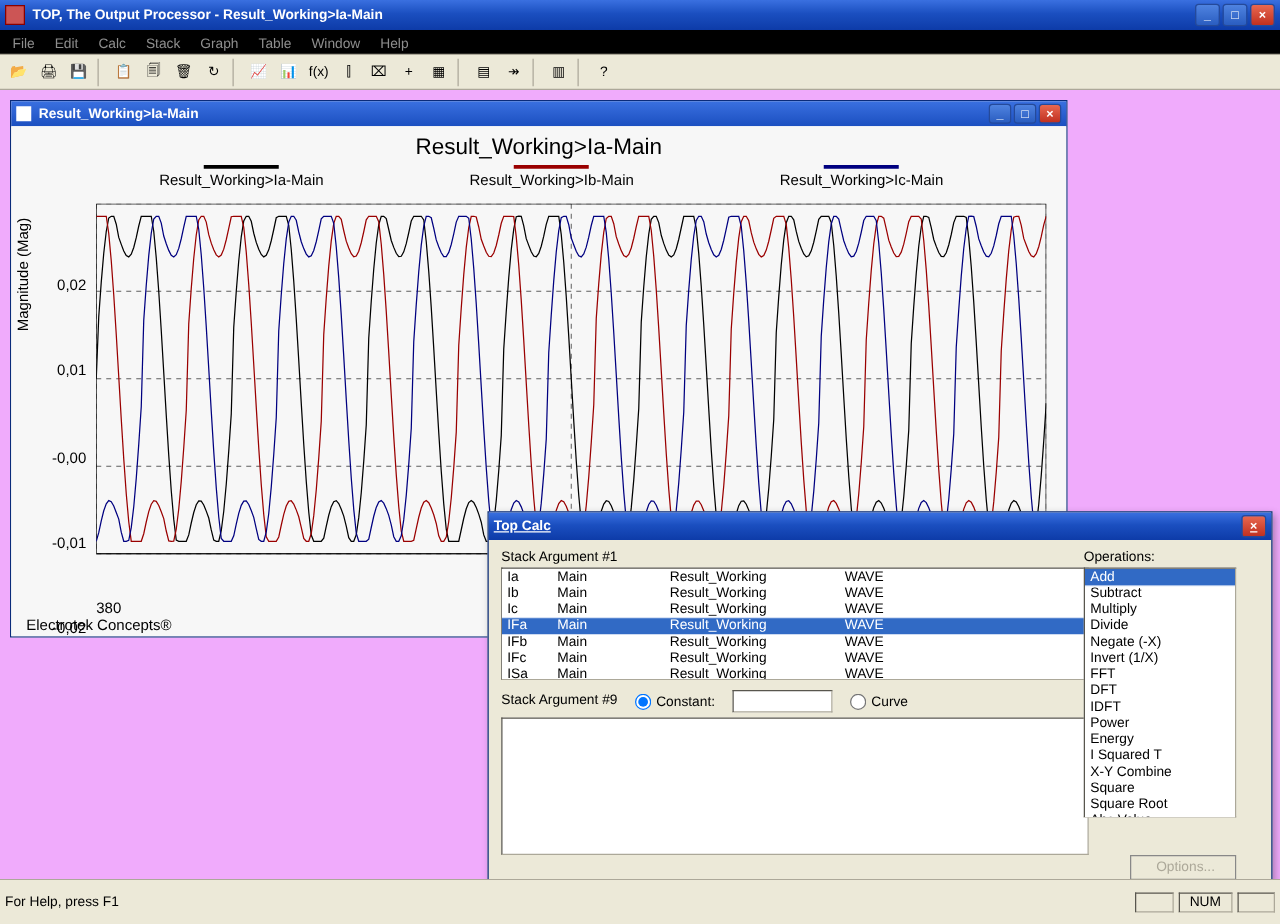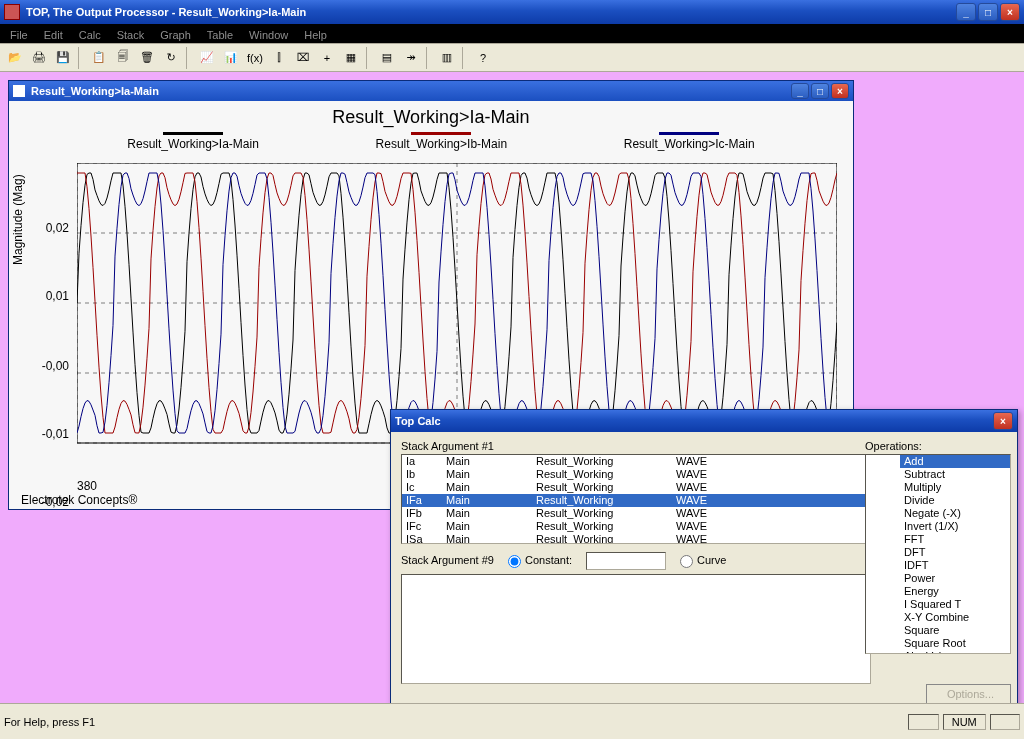--- a/index.html
+++ b/index.html
@@ -80,40 +80,39 @@
 .ytick { position: absolute; left: 18px; font-size: 12px; text-align: right; width: 42px; }
 .xtick { position: absolute; bottom: 16px; font-size: 12px; }
 .footer-brand { position: absolute; bottom: 2px; left: 12px; font-size: 12px; }
 .plot-svg { position: absolute; left: 68px; top: 62px; }
 
 .dialog {
   position: absolute; left: 390px; top: 337px; width: 628px; height: 380px;
   border: 1px solid #0a2b7a; background: #ece9d8;
   box-shadow: 2px 2px 6px rgba(0,0,0,.3);
 }
-.dialog .titlebar { height: 22px; }
+.dialog .titlebar { height: 22px; text-decoration: underline; }
 .dlg-body { padding: 8px 10px; height: calc(100% - 22px); position: relative; }
 .grp-label { font-size: 11px; margin-bottom: 2px; }
 .listbox {
   border: 1px inset #aca899; background: #fff; height: 90px; width: 470px;
   overflow-y: scroll; font-size: 11px;
 }
 .listbox-row { display: flex; padding: 0 4px; line-height: 13px; cursor: default; }
 .listbox-row.selected { background: #316ac5; color: #fff; }
 .lb-c1 { width: 40px; }
 .lb-c2 { width: 90px; }
 .lb-c3 { width: 140px; }
 .lb-c4 { width: 80px; }
 .ops-box {
-  position: absolute; top: 8px; right: 6px; width: 146px;
+  position: absolute; top: 8px; right: 28px; width: 122px;
 }
 .ops-list {
   border: 1px inset #aca899; background: #fff; height: 200px; overflow-y: scroll;
   font-size: 11px;
-  padding-left: 34px;
 }
 .ops-list div { padding: 0 4px; line-height: 13px; cursor: default; }
 .ops-list div.selected { background: #316ac5; color: #fff; }
 .arg2-row { margin-top: 8px; display: flex; align-items: center; gap: 14px; }
 .white-area {
   border: 1px inset #aca899; background: #fff; width: 470px; height: 110px; margin-top: 4px;
 }
 .newname-row {
   position: absolute; bottom: 48px; left: 10px;
   display: flex; align-items: center; gap: 2px; font-size: 11px;

